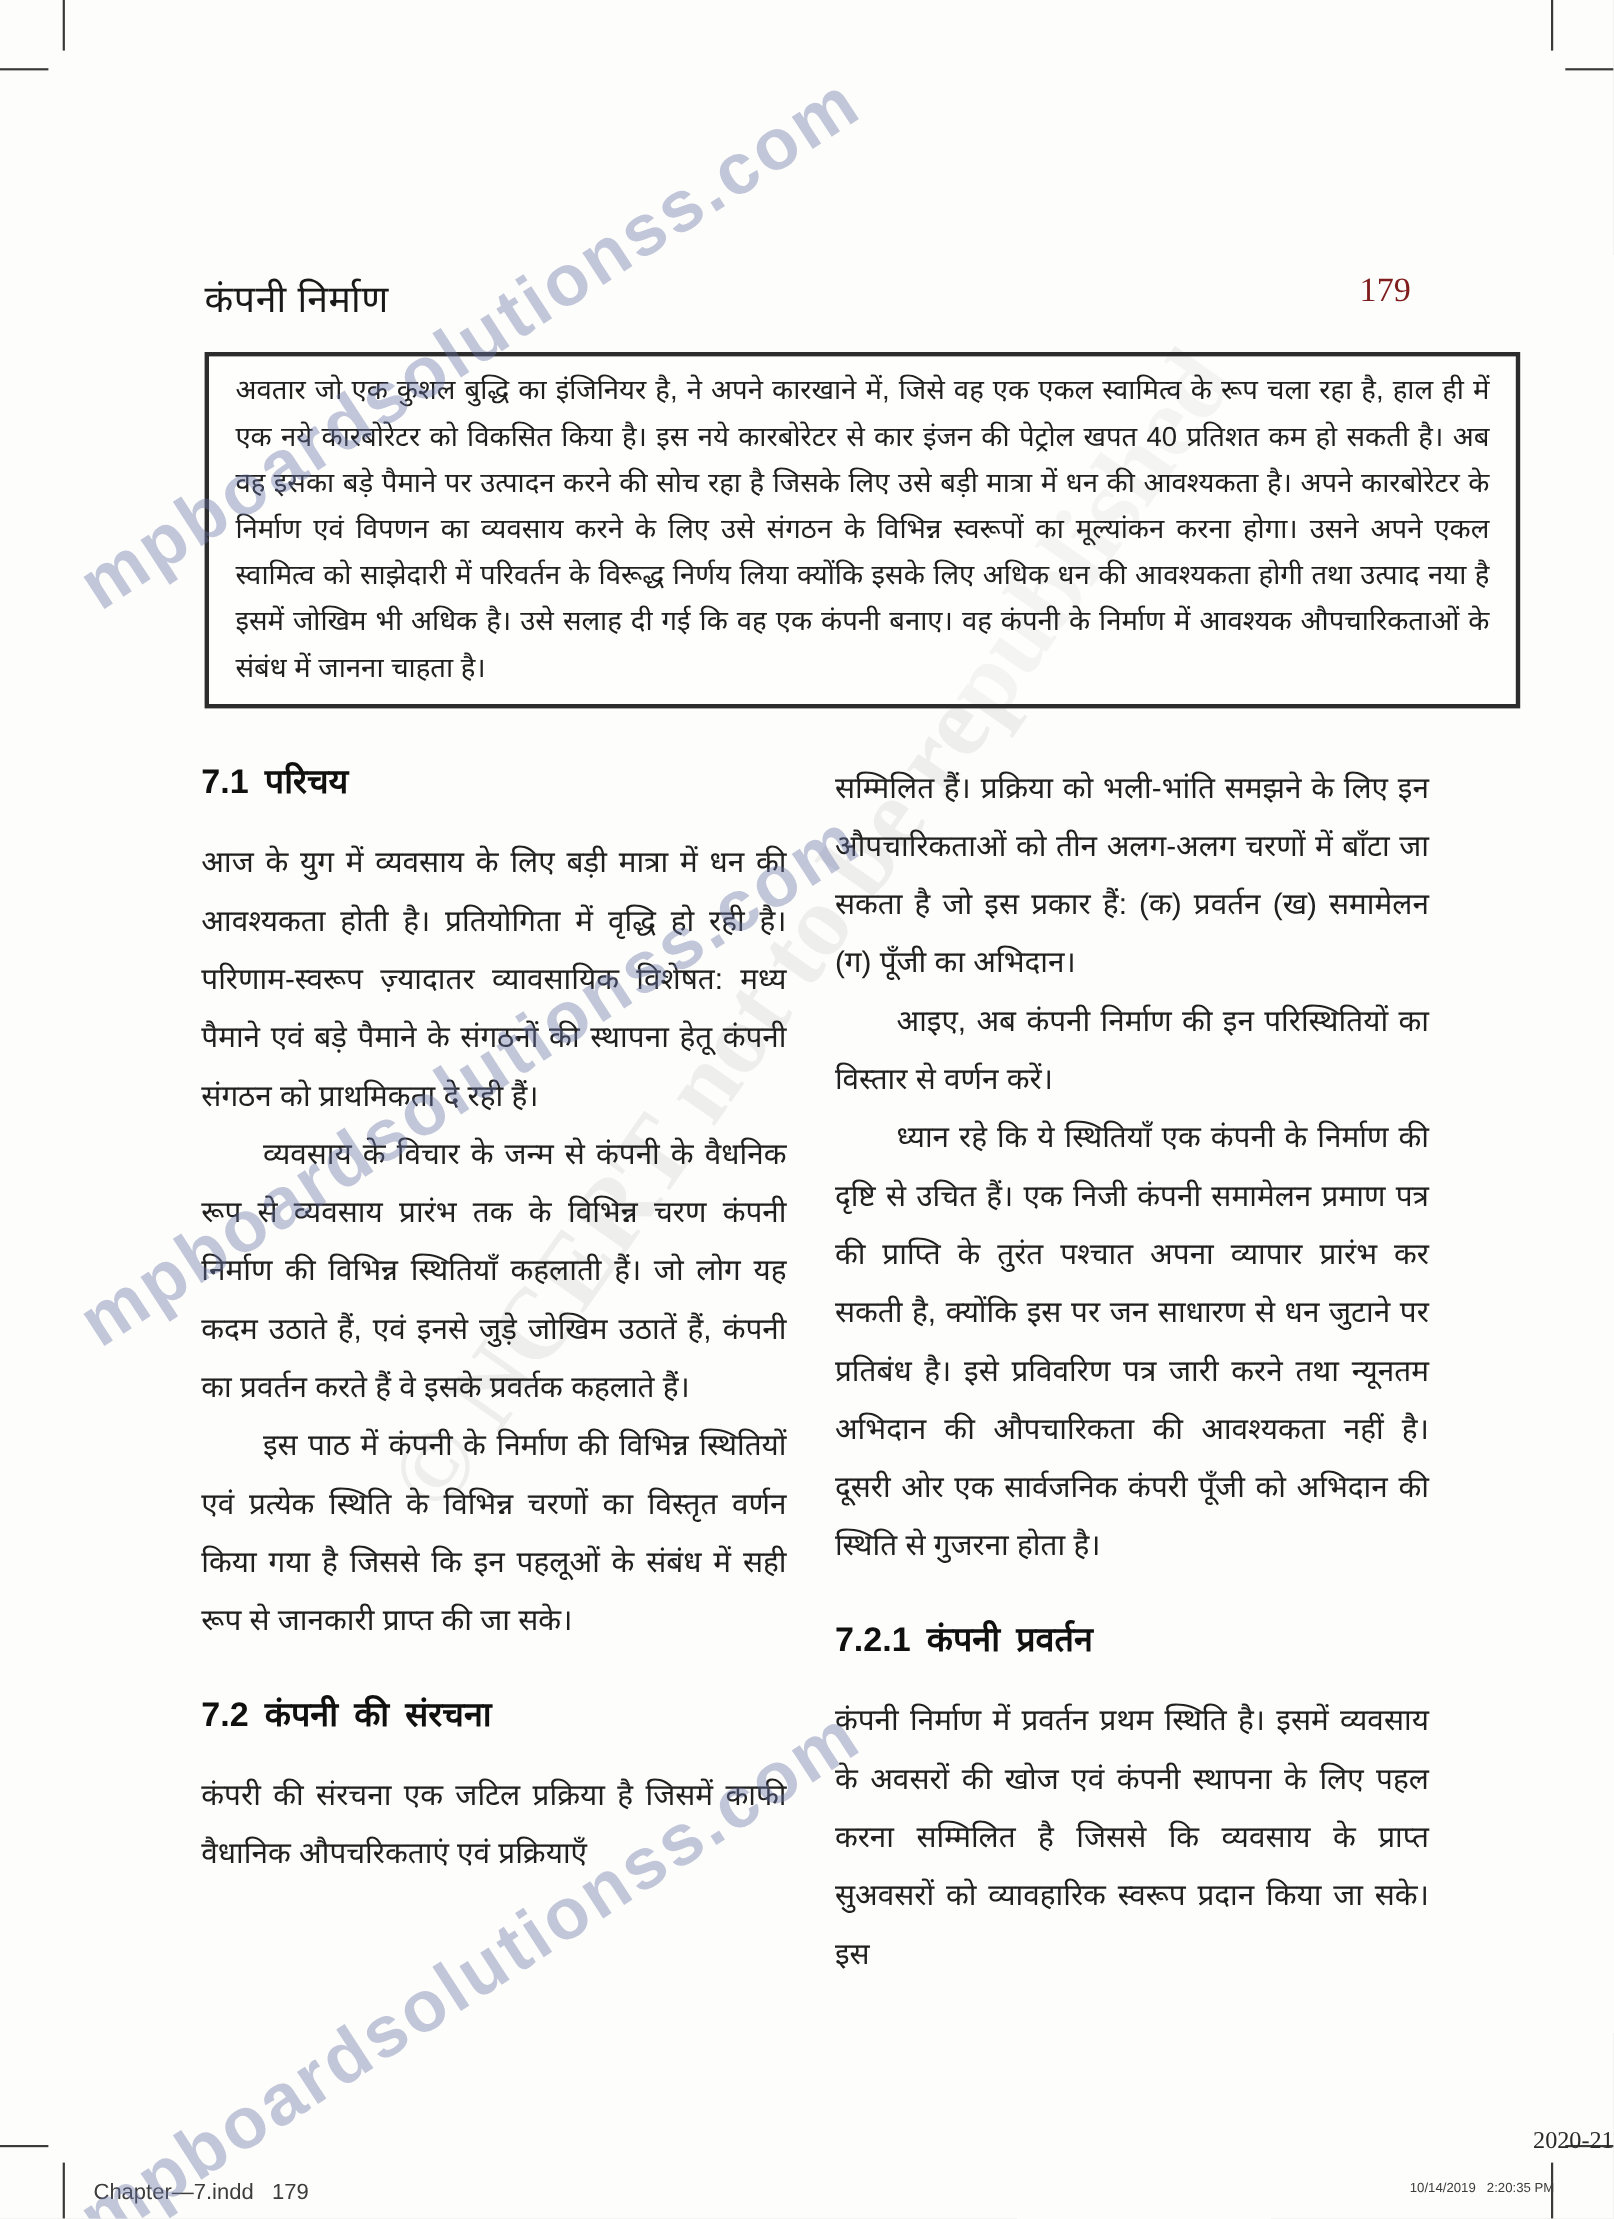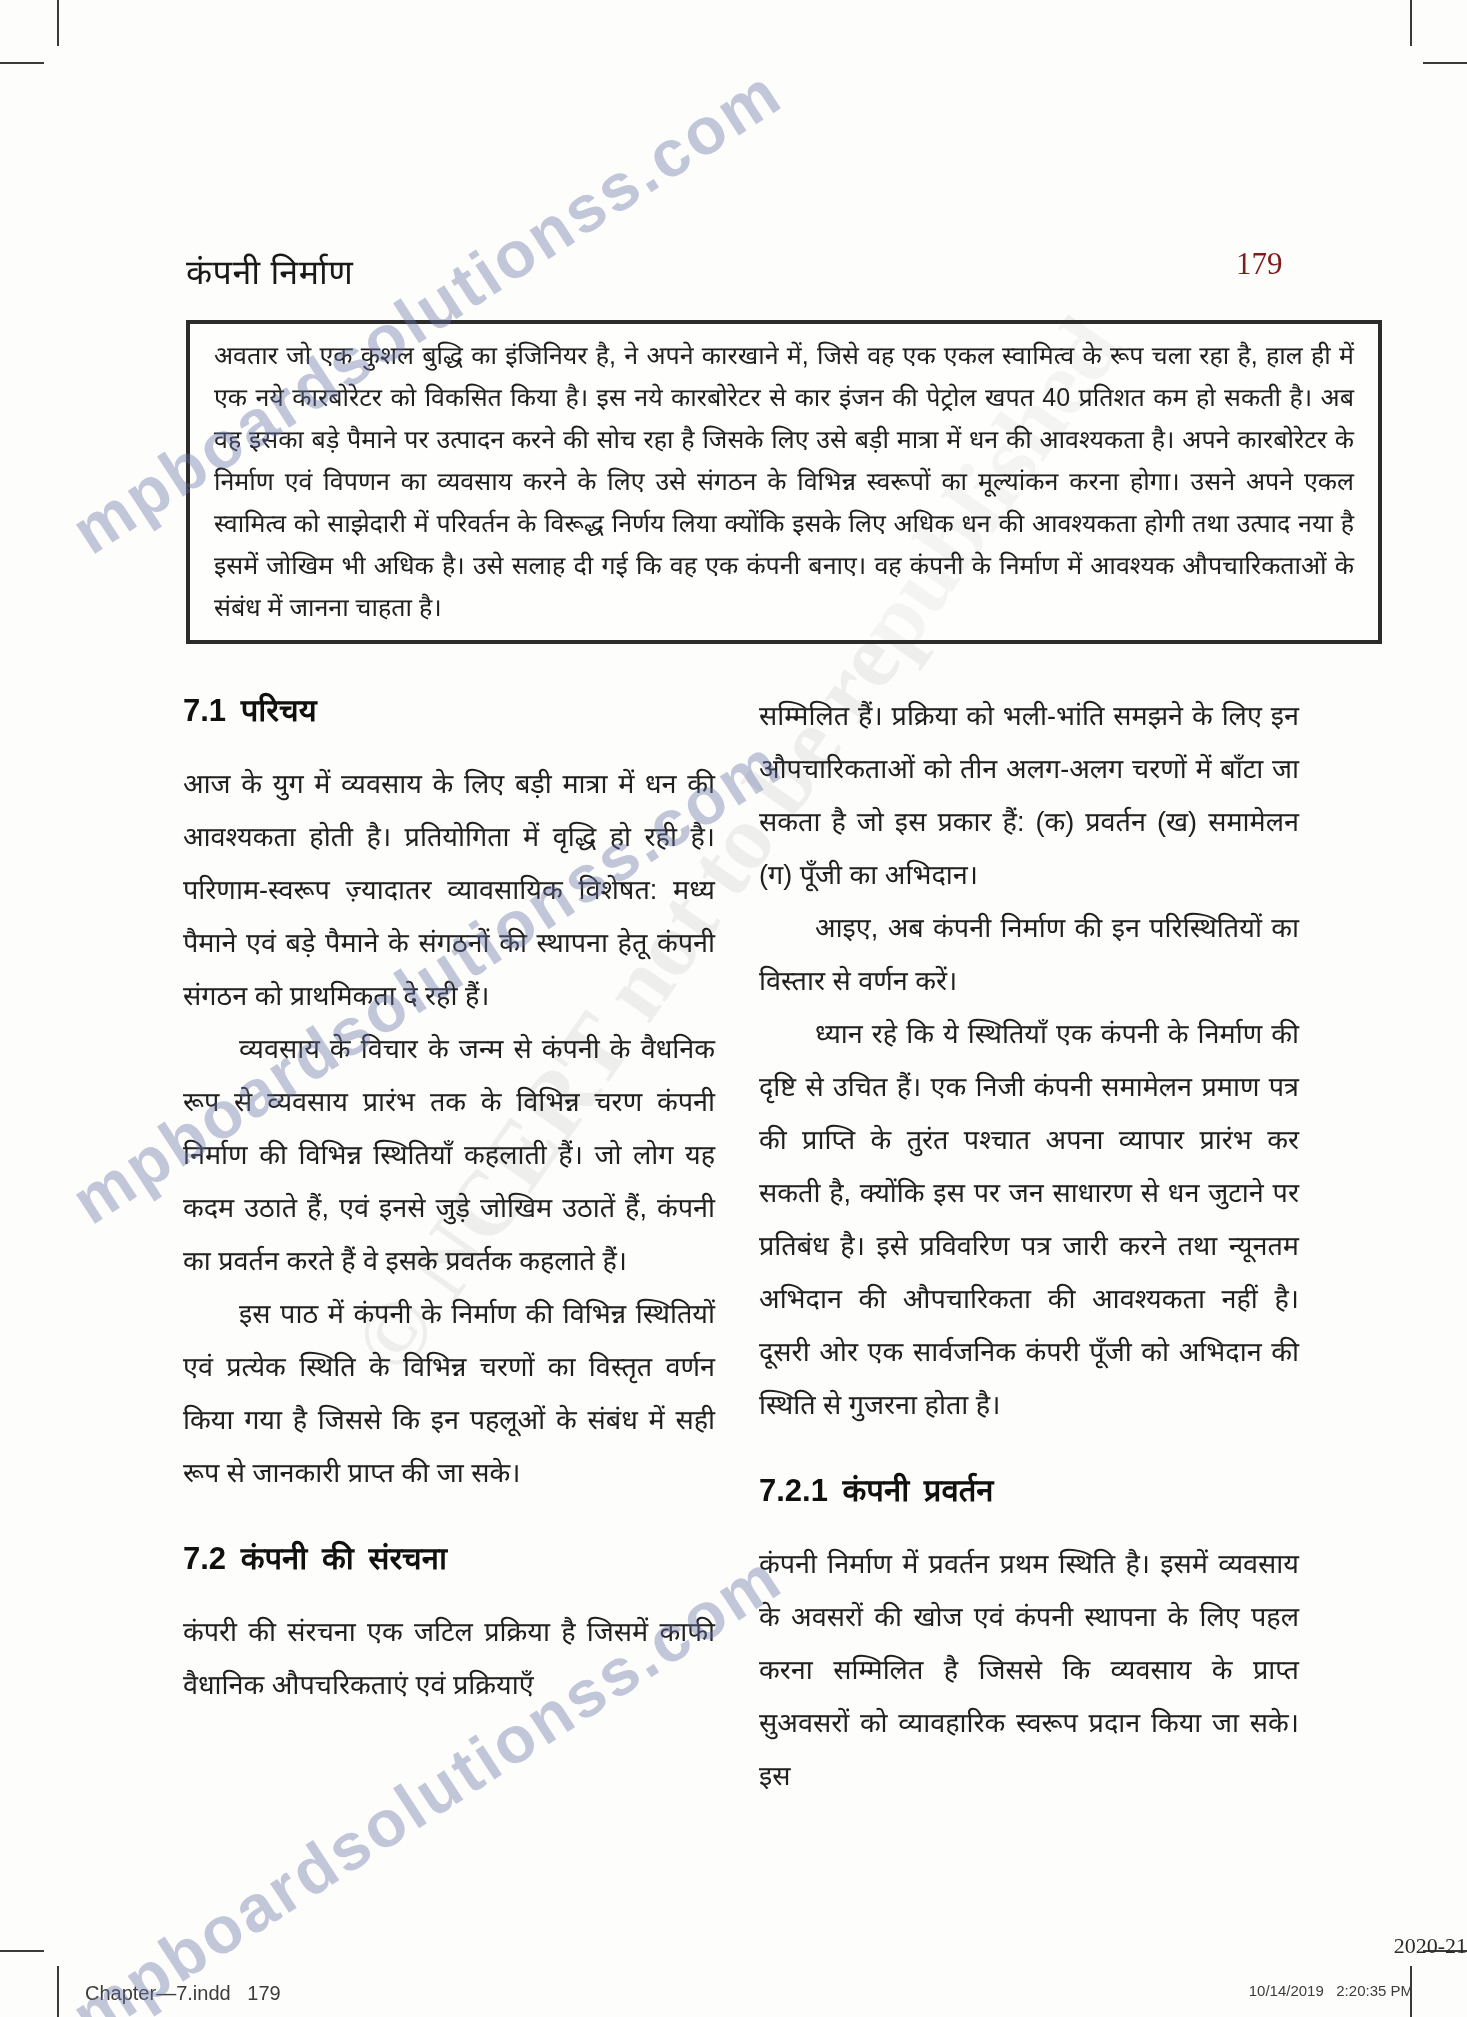--- a/index.html
+++ b/index.html
@@ -114,21 +114,21 @@
     z-index:2;
   }
   .footer-file {
     position:absolute; left:85px; top:1982px;
     font-size:20px; color:#3c3c3c;
     white-space:pre;
     z-index:2;
   }
   .footer-time {
     position:absolute; right:54px; top:1982px;
-    font-size:15px; color:#3c3c3c;
+    font-size:12px; color:#3c3c3c;
     white-space:pre;
     z-index:2;
   }
 </style>
 </head>
 <body>
 
 <div class="page">
 
   <div class="crop v" id="crop-tl-v"></div>

